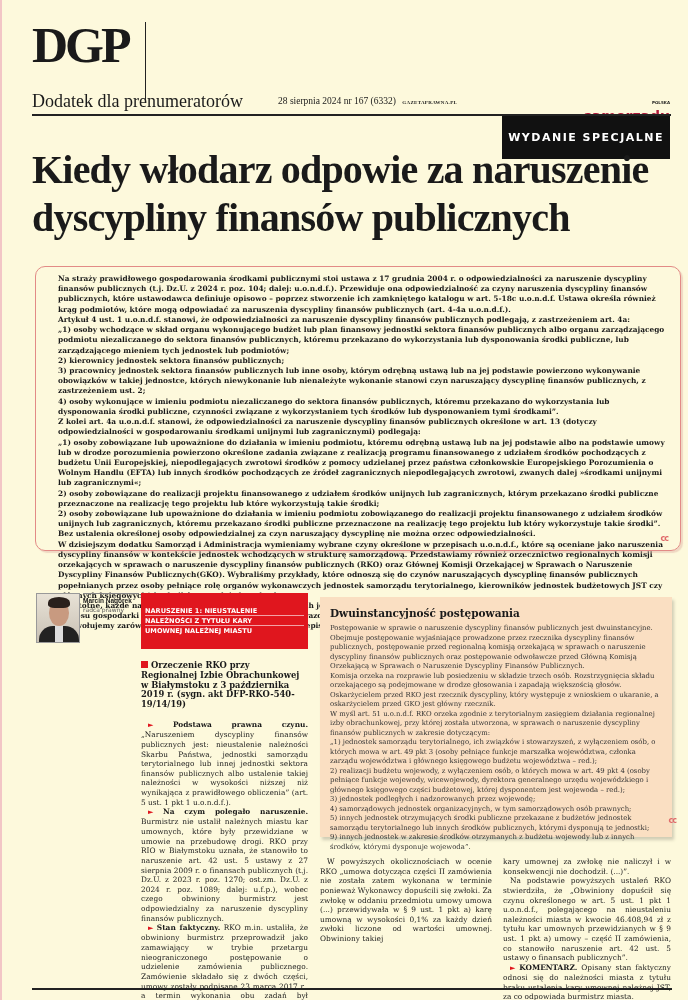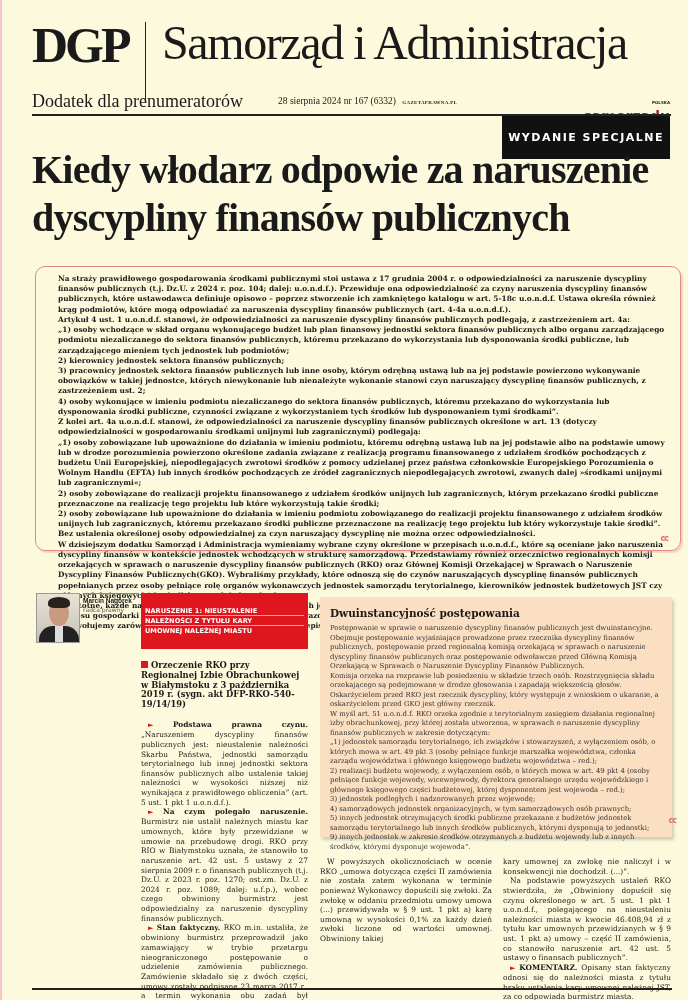--- a/index.html
+++ b/index.html
@@ -64,21 +64,20 @@
   .col3 { position: absolute; left: 501px; top: 857px; width: 168px; }
   .bottom-rule { position: absolute; left: 30px; top: 988px; width: 640px; height: 2px; background: #222; }
 </style>
 </head>
 <body>
 
 <header>
   <div class="masthead">
     <div class="dgp">DGP</div>
     <div class="mast-divider"></div>
-    <div class="mast-title">Samorząd i Administracja</div>
   </div>
   <div class="subline">Dodatek dla prenumeratorów</div>
   <div class="issue-info">
     <span>28 sierpnia 2024 nr 167 (6332)</span>
     <span class="issue-site">GAZETAPRAWNA.PL</span>
   </div>
   <div class="brand-polska">POLSKA</div>
   <div class="brand">
     <div class="brand-line1">
       <span class="brand-gazeta">GAZETA</span><span>samorządu</span>

